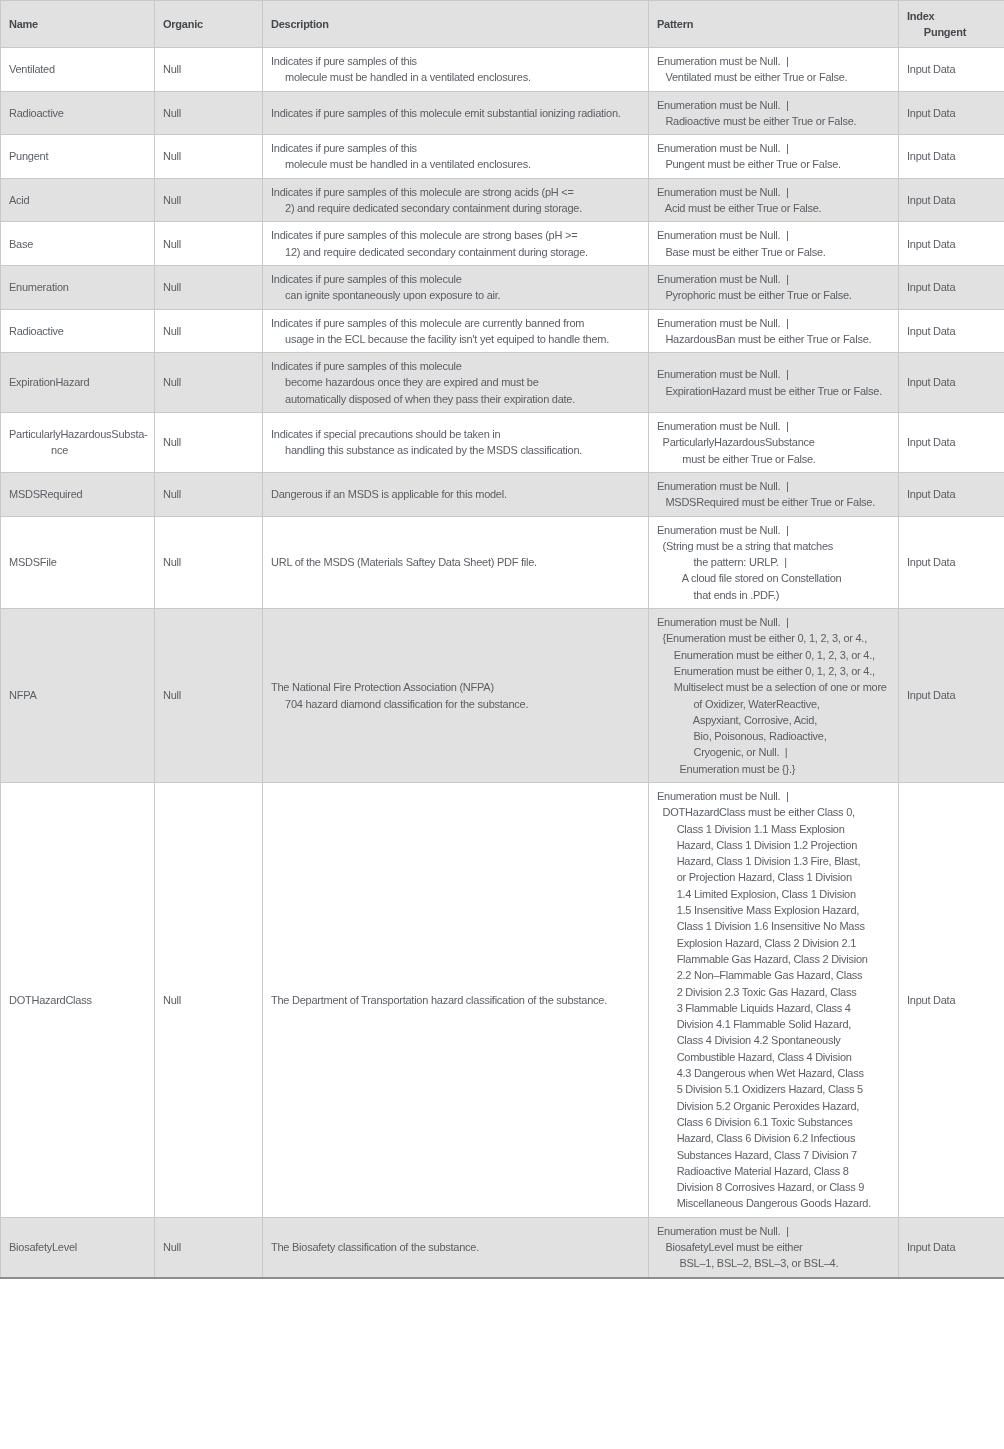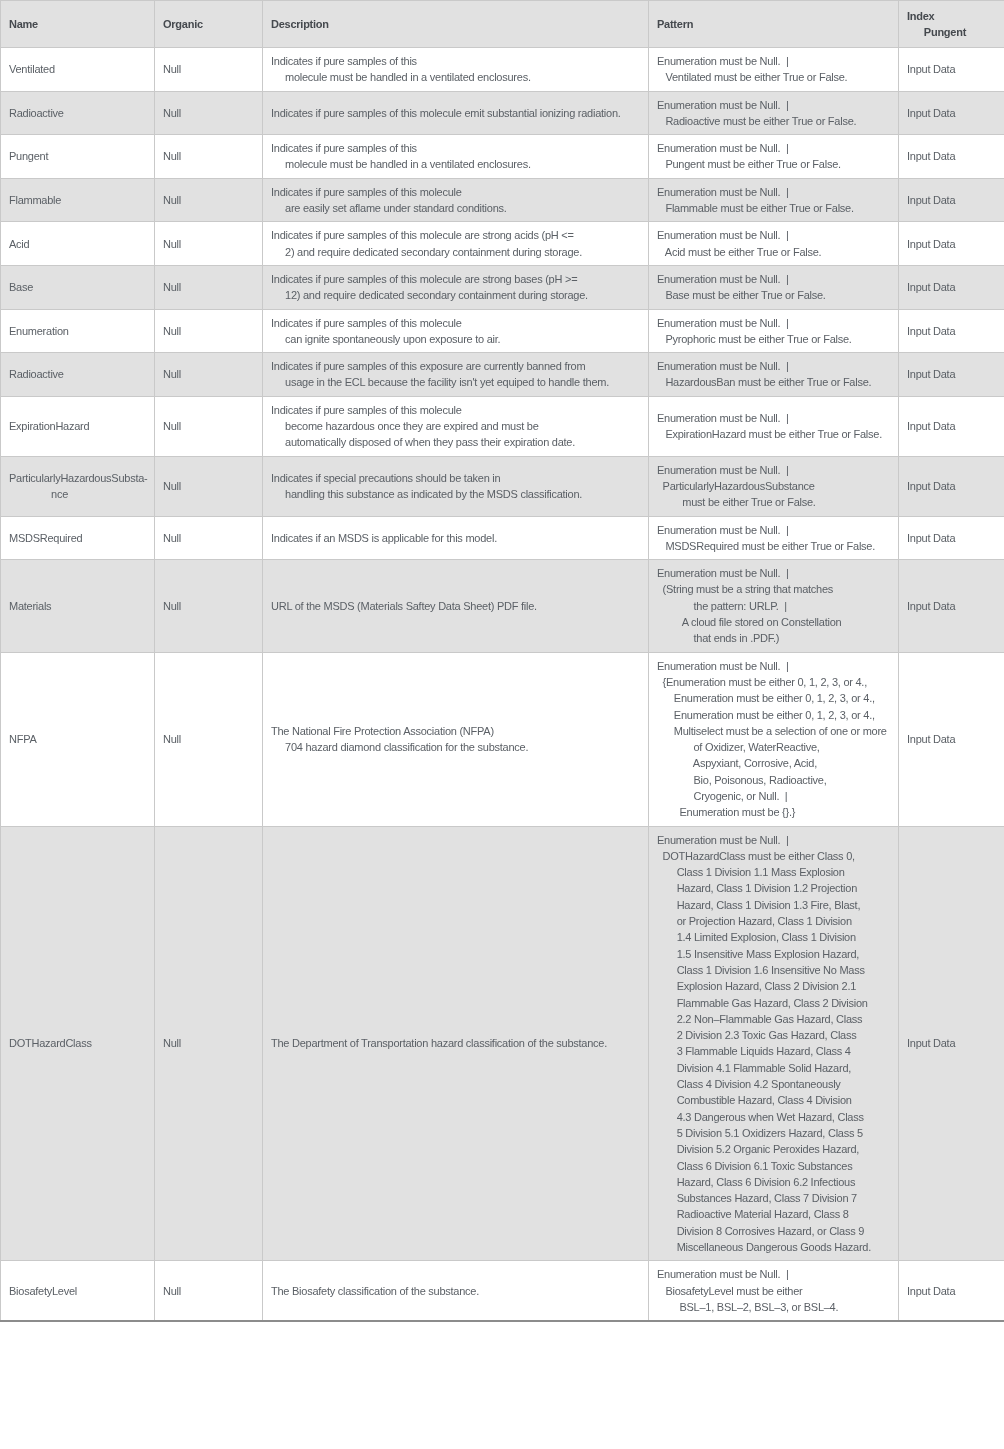--- a/index.html
+++ b/index.html
@@ -88,29 +88,20 @@
         <tr>
     <td>Pungent</td>
     <td>Null</td>
     <td>Indicates if pure samples of this
      molecule must be handled in a ventilated enclosures.</td>
     <td>Enumeration must be Null.  |
    Pungent must be either True or False.</td>
     <td>Input Data</td>
   </tr>
         <tr>
-    <td>Flammable</td>
-    <td>Null</td>
-    <td>Indicates if pure samples of this molecule
-     are easily set aflame under standard conditions.</td>
-    <td>Enumeration must be Null.  |
-   Flammable must be either True or False.</td>
-    <td>Input Data</td>
-  </tr>
-        <tr>
     <td>Acid</td>
     <td>Null</td>
     <td>Indicates if pure samples of this molecule are strong acids (pH &lt;=
      2) and require dedicated secondary containment during storage.</td>
     <td>Enumeration must be Null.  |
    Acid must be either True or False.</td>
     <td>Input Data</td>
   </tr>
         <tr>
     <td>Base</td>
@@ -126,21 +117,21 @@
     <td>Null</td>
     <td>Indicates if pure samples of this molecule
      can ignite spontaneously upon exposure to air.</td>
     <td>Enumeration must be Null.  |
    Pyrophoric must be either True or False.</td>
     <td>Input Data</td>
   </tr>
         <tr>
     <td>Radioactive</td>
     <td>Null</td>
-    <td>Indicates if pure samples of this exposure are currently banned from
+    <td>Indicates if pure samples of this molecule are currently banned from
      usage in the ECL because the facility isn't yet equiped to handle them.</td>
     <td>Enumeration must be Null.  |
    HazardousBan must be either True or False.</td>
     <td>Input Data</td>
   </tr>
         <tr>
     <td>ExpirationHazard</td>
     <td>Null</td>
     <td>Indicates if pure samples of this molecule
      become hazardous once they are expired and must be
@@ -156,27 +147,27 @@
     <td>Indicates if special precautions should be taken in
      handling this substance as indicated by the MSDS classification.</td>
     <td>Enumeration must be Null.  |
   ParticularlyHazardousSubstance
          must be either True or False.</td>
     <td>Input Data</td>
   </tr>
         <tr>
     <td>MSDSRequired</td>
     <td>Null</td>
-    <td>Indicates if an MSDS is applicable for this model.</td>
+    <td>Dangerous if an MSDS is applicable for this model.</td>
     <td>Enumeration must be Null.  |
    MSDSRequired must be either True or False.</td>
     <td>Input Data</td>
   </tr>
         <tr>
-    <td>Materials</td>
+    <td>MSDSFile</td>
     <td>Null</td>
     <td>URL of the MSDS (Materials Saftey Data Sheet) PDF file.</td>
     <td>Enumeration must be Null.  |
   (String must be a string that matches
              the pattern: URLP.  |
          A cloud file stored on Constellation
              that ends in .PDF.)</td>
     <td>Input Data</td>
   </tr>
         <tr>

